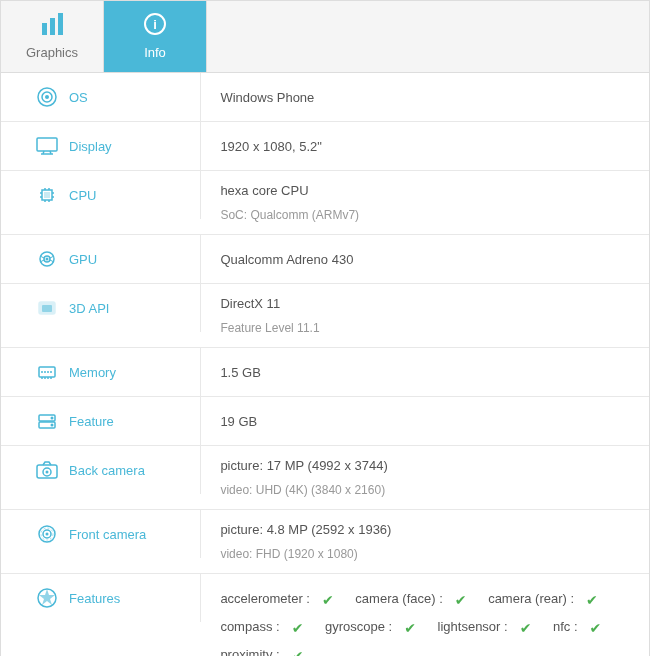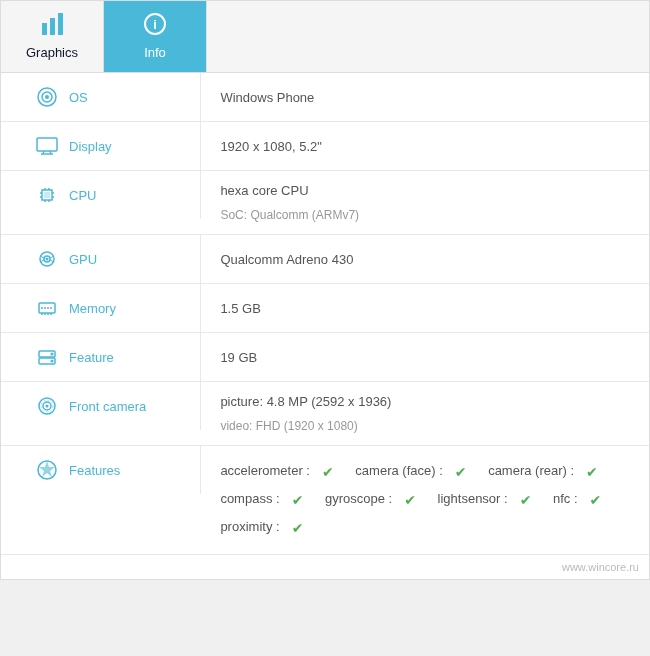--- a/index.html
+++ b/index.html
@@ -22,21 +22,21 @@
       border-bottom: 1px solid #ddd;
     }
     .tab {
       display: flex;
       flex-direction: column;
       align-items: center;
       justify-content: center;
       width: 103px;
       padding: 12px 8px;
       cursor: pointer;
-      color: #0f172a;
+      color: #737373;
       font-size: 13px;
       border-right: 1px solid #ddd;
     }
     .tab.active {
       background: #4ab8d8;
       color: #fff;
     }
     .tab-icon {
       font-size: 22px;
       margin-bottom: 4px;
@@ -205,20 +205,35 @@
             <line x1="4" y1="13" x2="8" y2="11" stroke="#4ab8d8" stroke-width="1"></line>
             <line x1="18" y1="7" x2="14" y2="9" stroke="#4ab8d8" stroke-width="1"></line>
             <line x1="18" y1="13" x2="14" y2="11" stroke="#4ab8d8" stroke-width="1"></line>
           </svg>
         </span>
         <span>GPU</span>
       </td>
       <td class="value-cell">Qualcomm Adreno 430</td>
     </tr>
 
+    <tr>
+      <td class="label-cell">
+        <span class="row-icon">
+          <svg width="20" height="20" viewBox="0 0 20 20">
+            <rect x="2" y="4" width="16" height="12" rx="2" fill="#4ab8d8" opacity="0.2" stroke="#4ab8d8" stroke-width="1.5"></rect>
+            <rect x="5" y="7" width="10" height="7" rx="1" fill="#4ab8d8" opacity="0.5"></rect>
+          </svg>
+        </span>
+        <span>3D API</span>
+      </td>
+      <td class="value-cell">
+        <div>DirectX 11</div>
+        <div class="sub-value">Feature Level 11.1</div>
+      </td>
+    </tr>
 
     <tr>
       <td class="label-cell">
         <span class="row-icon">
           <svg width="20" height="20" viewBox="0 0 20 20">
             <rect x="2" y="5" width="16" height="10" rx="1" fill="none" stroke="#4ab8d8" stroke-width="1.5"></rect>
             <line x1="5" y1="9" x2="5" y2="11" stroke="#4ab8d8" stroke-width="1.5"></line>
             <line x1="8" y1="9" x2="8" y2="11" stroke="#4ab8d8" stroke-width="1.5"></line>
             <line x1="11" y1="9" x2="11" y2="11" stroke="#4ab8d8" stroke-width="1.5"></line>
             <line x1="14" y1="9" x2="14" y2="11" stroke="#4ab8d8" stroke-width="1.5"></line>
@@ -241,20 +256,37 @@
             <rect x="2" y="11" width="16" height="6" rx="1" fill="none" stroke="#4ab8d8" stroke-width="1.5"></rect>
             <circle cx="15" cy="7" r="1.5" fill="#4ab8d8"></circle>
             <circle cx="15" cy="14" r="1.5" fill="#4ab8d8"></circle>
           </svg>
         </span>
         <span>Feature</span>
       </td>
       <td class="value-cell">19 GB</td>
     </tr>
 
+    <tr>
+      <td class="label-cell">
+        <span class="row-icon">
+          <svg width="22" height="18" viewBox="0 0 22 18">
+            <rect x="1" y="4" width="20" height="13" rx="2" fill="none" stroke="#4ab8d8" stroke-width="1.5"></rect>
+            <circle cx="11" cy="11" r="4" fill="none" stroke="#4ab8d8" stroke-width="1.5"></circle>
+            <circle cx="11" cy="11" r="1.5" fill="#4ab8d8"></circle>
+            <path d="M7 4 L9 1 L13 1 L15 4" fill="none" stroke="#4ab8d8" stroke-width="1.5"></path>
+          </svg>
+        </span>
+        <span>Back camera</span>
+      </td>
+      <td class="value-cell">
+        <div>picture: 17 MP (4992 x 3744)</div>
+        <div class="sub-value">video: UHD (4K) (3840 x 2160)</div>
+      </td>
+    </tr>
 
     <tr>
       <td class="label-cell">
         <span class="row-icon">
           <svg width="22" height="18" viewBox="0 0 22 18">
             <circle cx="11" cy="9" r="8" fill="none" stroke="#4ab8d8" stroke-width="1.5"></circle>
             <circle cx="11" cy="9" r="4" fill="none" stroke="#4ab8d8" stroke-width="1.5"></circle>
             <circle cx="11" cy="9" r="1.5" fill="#4ab8d8"></circle>
             <circle cx="11" cy="9" r="6" fill="none" stroke="#4ab8d8" stroke-width="0.5" stroke-dasharray="2,2"></circle>
           </svg>

